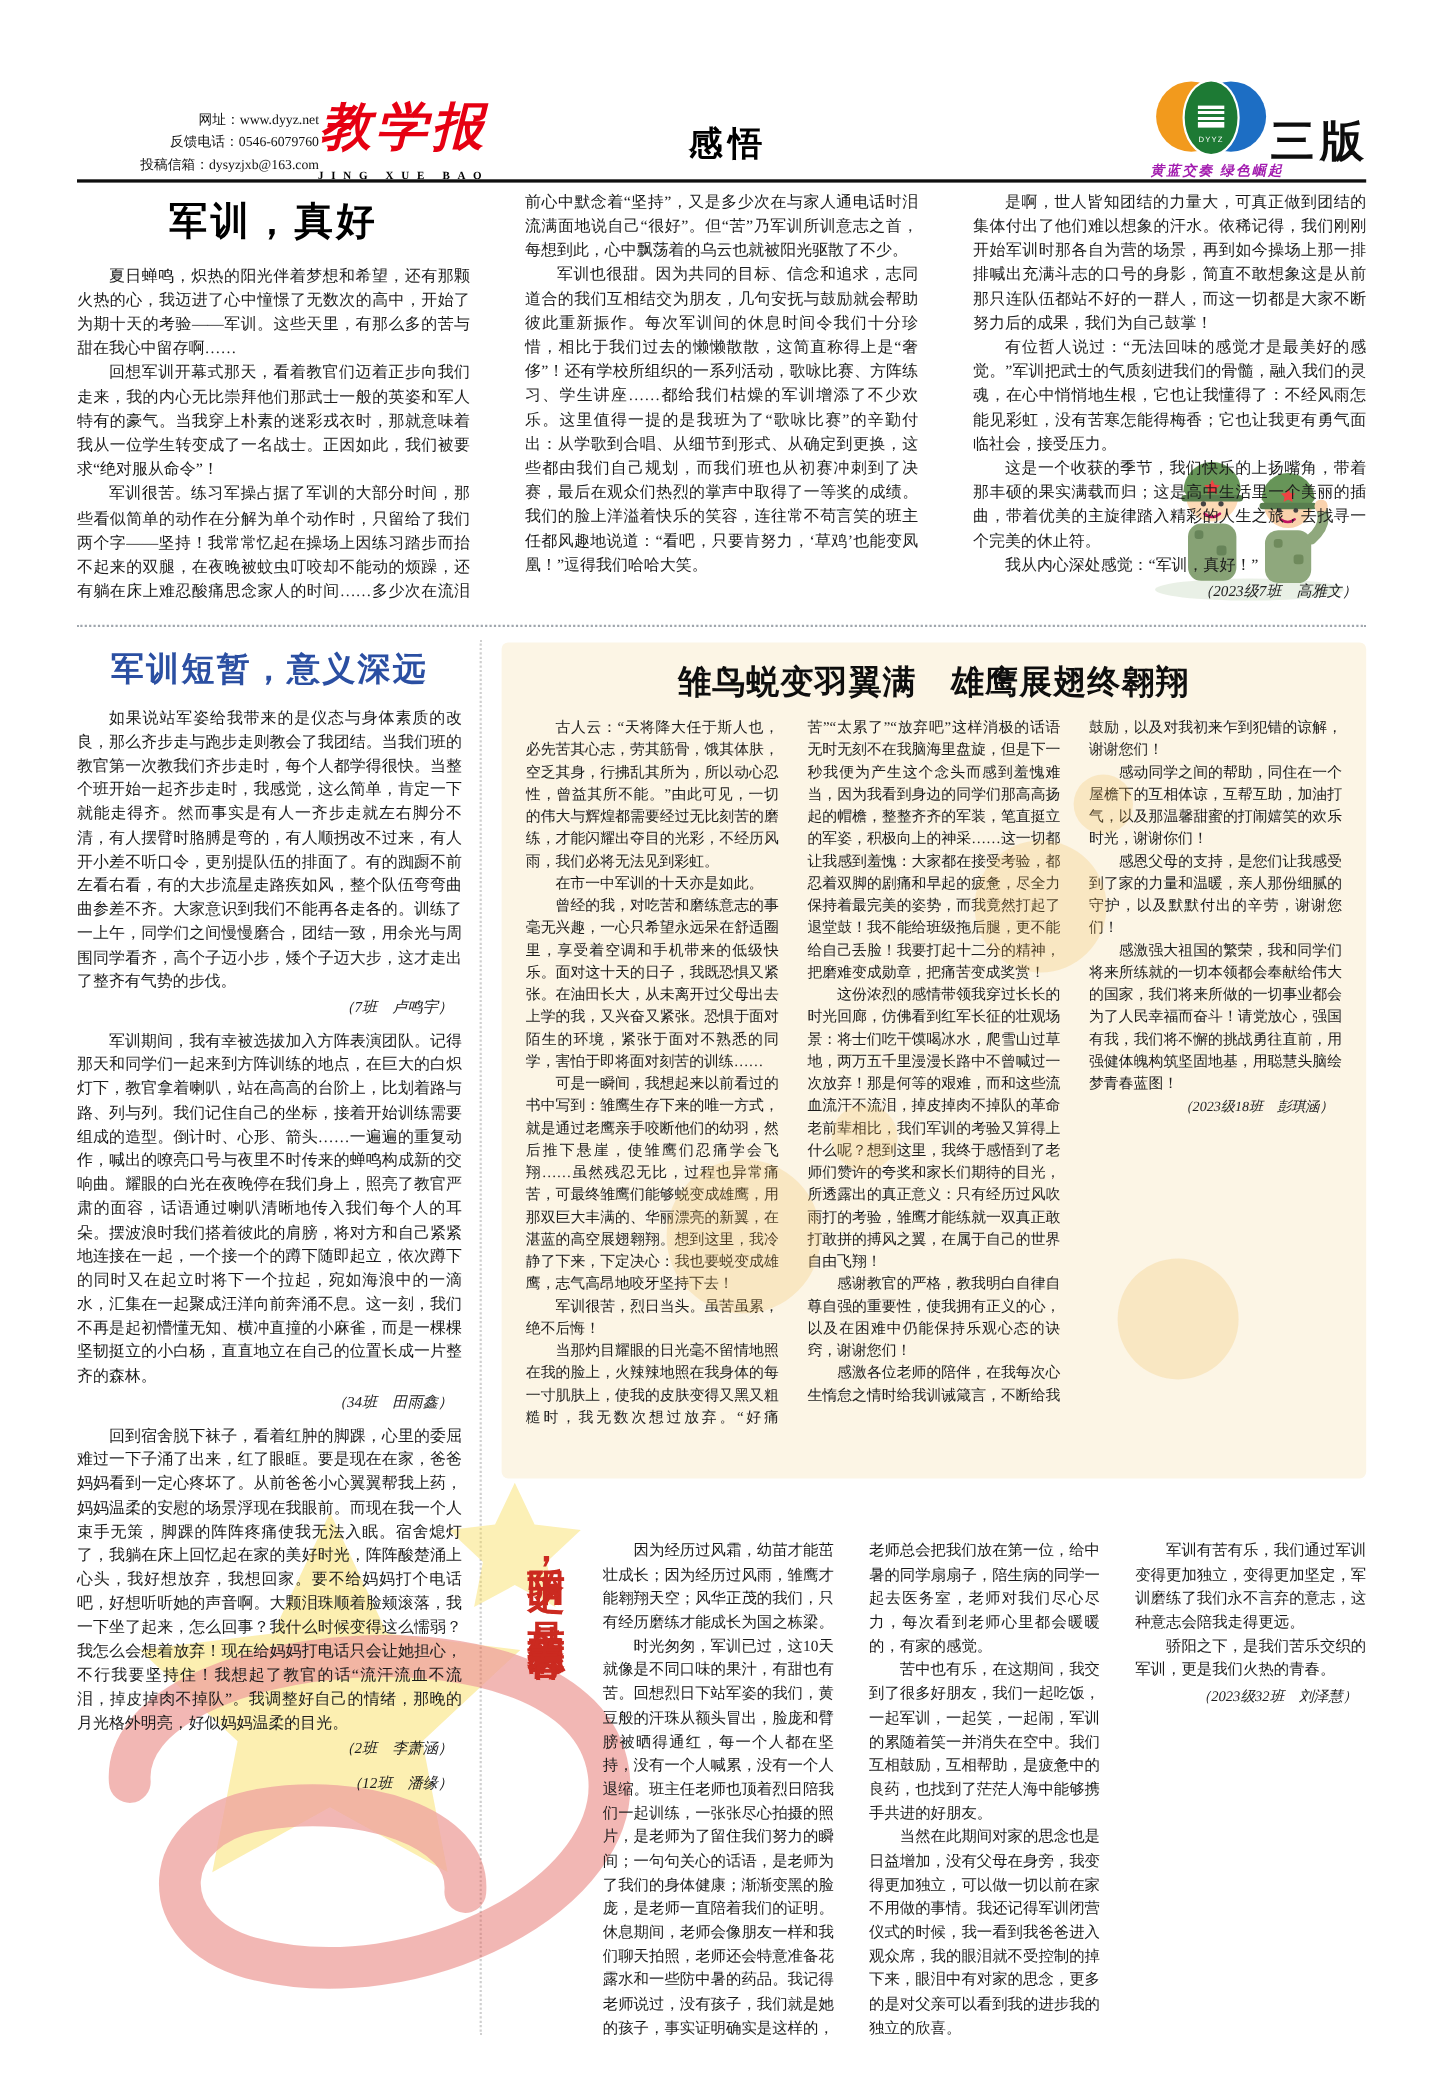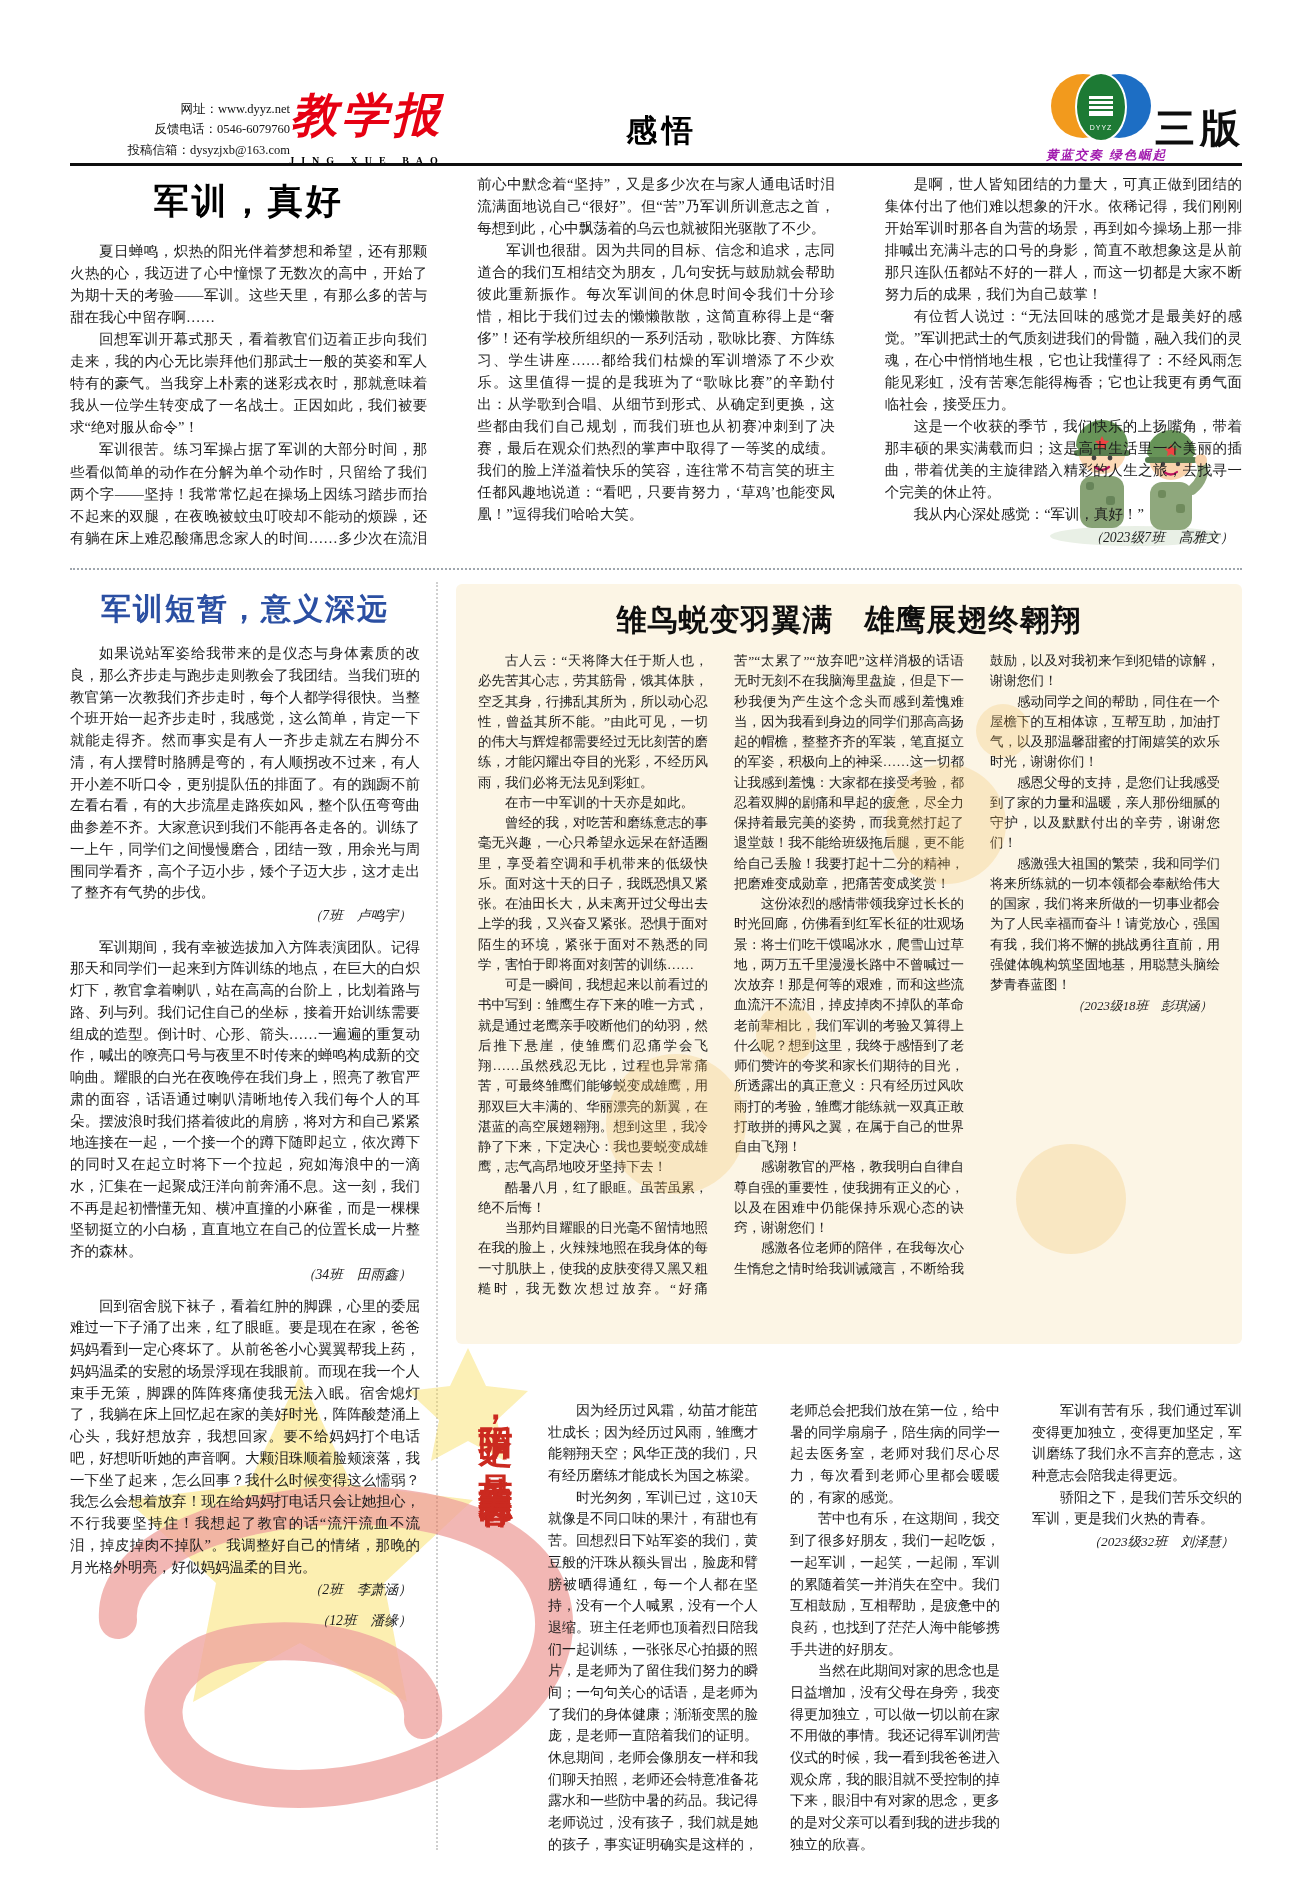--- a/index.html
+++ b/index.html
@@ -167,21 +167,21 @@
     <div class="blob" style="left:520px; top:120px; width:54px; height:54px;"></div>
     <div class="blob" style="left:150px; top:470px; width:140px; height:140px;"></div>
     <div class="blob" style="left:300px; top:420px; width:60px; height:60px;"></div>
     <div class="blob" style="left:560px; top:560px; width:110px; height:110px;"></div>
     <div class="panel-title">雏鸟蜕变羽翼满　雄鹰展翅终翱翔</div>
     <div class="panel-body">
       <p class="body-p">古人云：“天将降大任于斯人也，必先苦其心志，劳其筋骨，饿其体肤，空乏其身，行拂乱其所为，所以动心忍性，曾益其所不能。”由此可见，一切的伟大与辉煌都需要经过无比刻苦的磨练，才能闪耀出夺目的光彩，不经历风雨，我们必将无法见到彩虹。</p>
       <p class="body-p">在市一中军训的十天亦是如此。</p>
       <p class="body-p">曾经的我，对吃苦和磨练意志的事毫无兴趣，一心只希望永远呆在舒适圈里，享受着空调和手机带来的低级快乐。面对这十天的日子，我既恐惧又紧张。在油田长大，从未离开过父母出去上学的我，又兴奋又紧张。恐惧于面对陌生的环境，紧张于面对不熟悉的同学，害怕于即将面对刻苦的训练……</p>
       <p class="body-p">可是一瞬间，我想起来以前看过的书中写到：雏鹰生存下来的唯一方式，就是通过老鹰亲手咬断他们的幼羽，然后推下悬崖，使雏鹰们忍痛学会飞翔……虽然残忍无比，过程也异常痛苦，可最终雏鹰们能够蜕变成雄鹰，用那双巨大丰满的、华丽漂亮的新翼，在湛蓝的高空展翅翱翔。想到这里，我冷静了下来，下定决心：我也要蜕变成雄鹰，志气高昂地咬牙坚持下去！</p>
-      <p class="body-p">酷暑八月，红了眼眶。虽苦虽累，绝不后悔！</p>
+      <p class="body-p">军训很苦，烈日当头。虽苦虽累，绝不后悔！</p>
       <p class="body-p">当那灼目耀眼的日光毫不留情地照在我的脸上，火辣辣地照在我身体的每一寸肌肤上，使我的皮肤变得又黑又粗糙时，我无数次想过放弃。“好痛苦”“太累了”“放弃吧”这样消极的话语无时无刻不在我脑海里盘旋，但是下一秒我便为产生这个念头而感到羞愧难当，因为我看到身边的同学们那高高扬起的帽檐，整整齐齐的军装，笔直挺立的军姿，积极向上的神采……这一切都让我感到羞愧：大家都在接受考验，都忍着双脚的剧痛和早起的疲惫，尽全力保持着最完美的姿势，而我竟然打起了退堂鼓！我不能给班级拖后腿，更不能给自己丢脸！我要打起十二分的精神，把磨难变成勋章，把痛苦变成奖赏！</p>
       <p class="body-p">这份浓烈的感情带领我穿过长长的时光回廊，仿佛看到红军长征的壮观场景：将士们吃干馍喝冰水，爬雪山过草地，两万五千里漫漫长路中不曾喊过一次放弃！那是何等的艰难，而和这些流血流汗不流泪，掉皮掉肉不掉队的革命老前辈相比，我们军训的考验又算得上什么呢？想到这里，我终于感悟到了老师们赞许的夸奖和家长们期待的目光，所透露出的真正意义：只有经历过风吹雨打的考验，雏鹰才能练就一双真正敢打敢拼的搏风之翼，在属于自己的世界自由飞翔！</p>
       <p class="body-p">感谢教官的严格，教我明白自律自尊自强的重要性，使我拥有正义的心，以及在困难中仍能保持乐观心态的诀窍，谢谢您们！</p>
       <p class="body-p">感激各位老师的陪伴，在我每次心生惰怠之情时给我训诫箴言，不断给我鼓励，以及对我初来乍到犯错的谅解，谢谢您们！</p>
       <p class="body-p">感动同学之间的帮助，同住在一个屋檐下的互相体谅，互帮互助，加油打气，以及那温馨甜蜜的打闹嬉笑的欢乐时光，谢谢你们！</p>
       <p class="body-p">感恩父母的支持，是您们让我感受到了家的力量和温暖，亲人那份细腻的守护，以及默默付出的辛劳，谢谢您们！</p>
       <p class="body-p">感激强大祖国的繁荣，我和同学们将来所练就的一切本领都会奉献给伟大的国家，我们将来所做的一切事业都会为了人民幸福而奋斗！请党放心，强国有我，我们将不懈的挑战勇往直前，用强健体魄构筑坚固地基，用聪慧头脑绘梦青春蓝图！</p>
       <p class="sig">（2023级18班　彭琪涵）</p>
     </div>
   </div>

